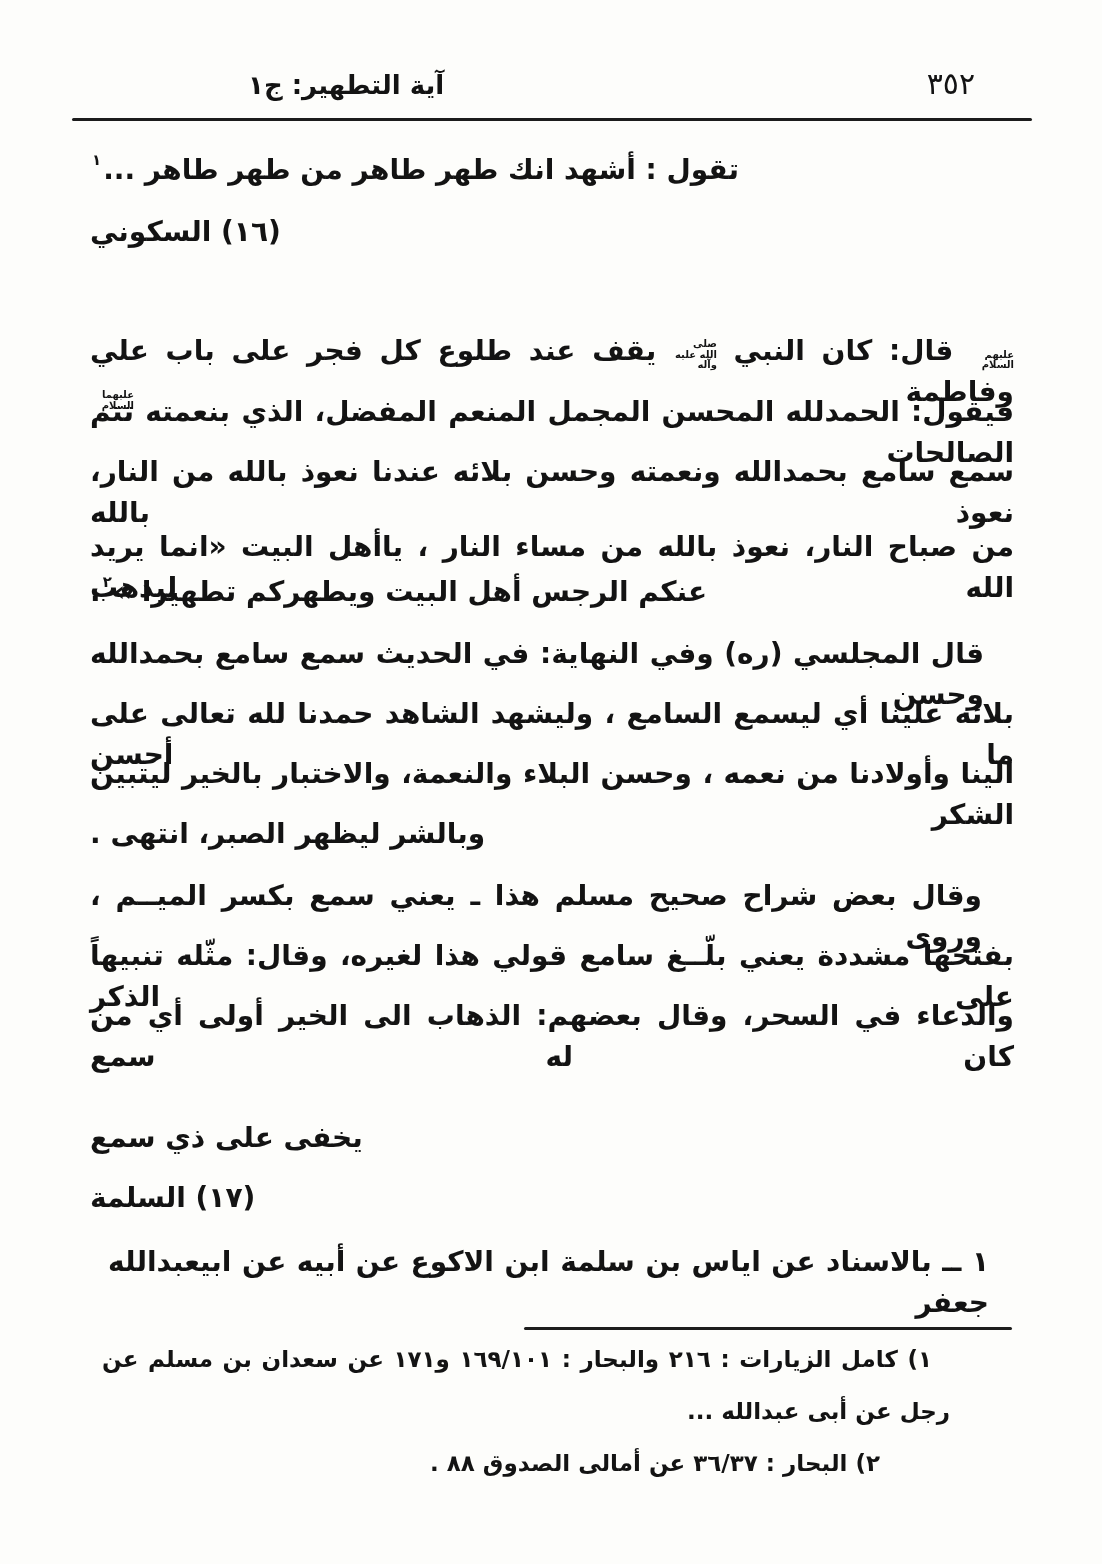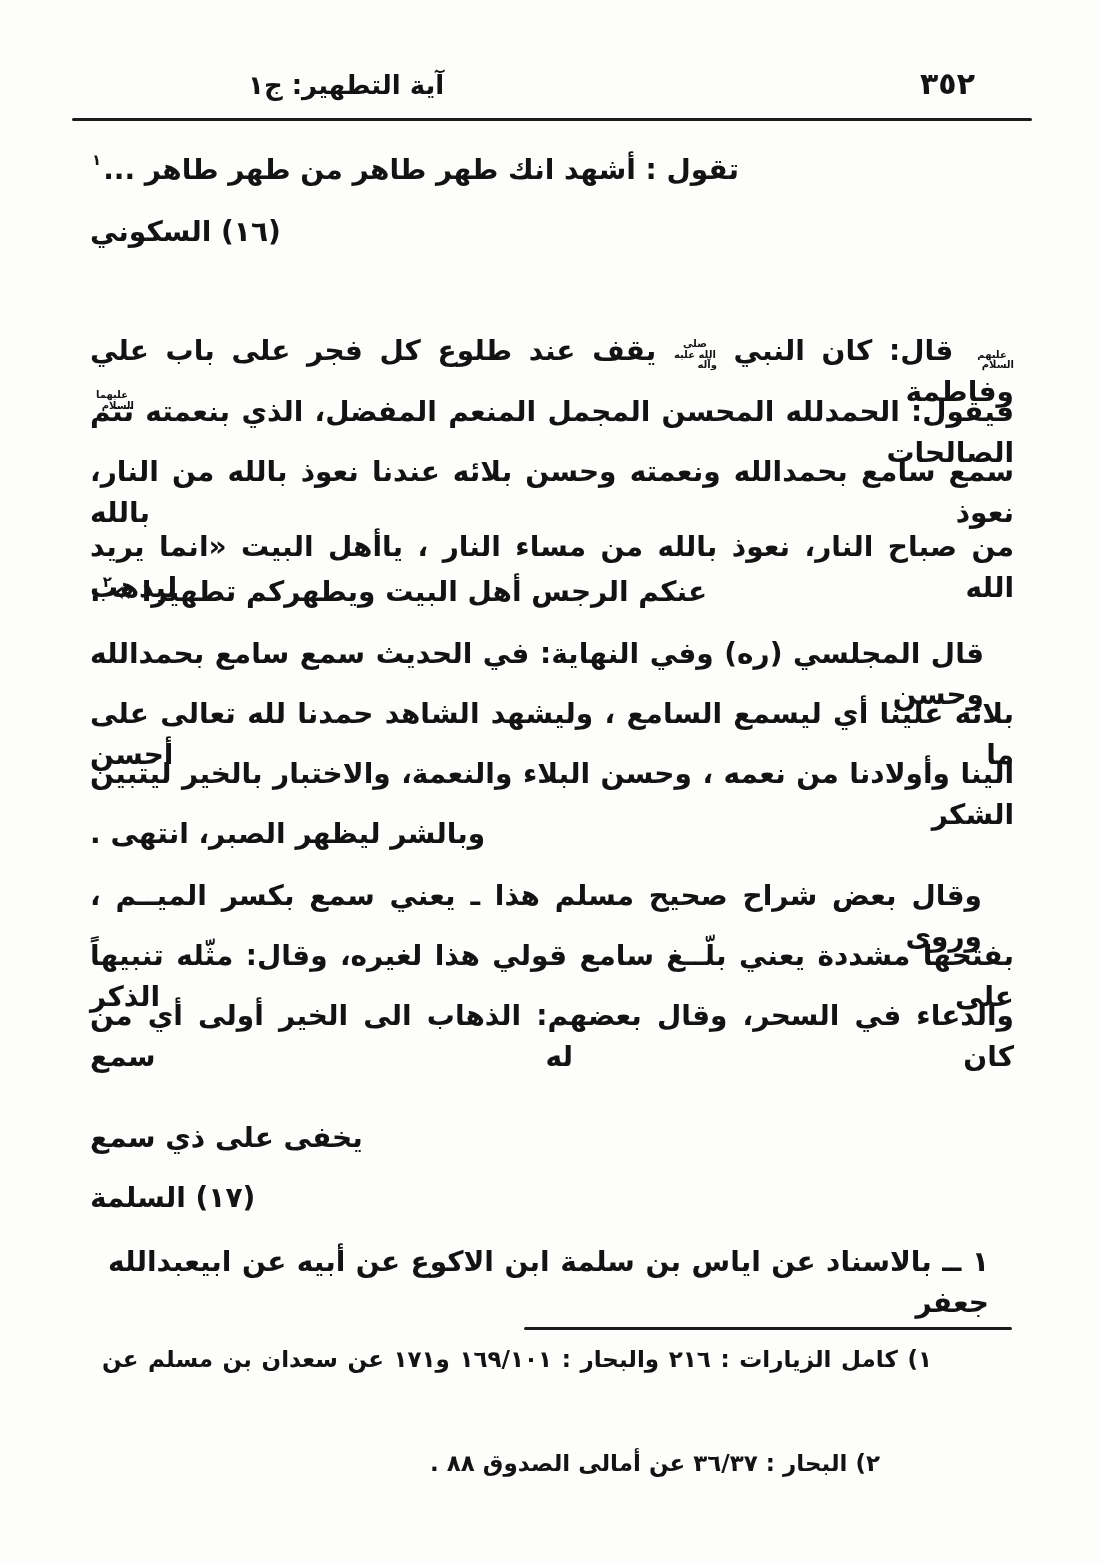--- a/index.html
+++ b/index.html
@@ -12,21 +12,21 @@
   .sheet{
     position:relative;
     width:1102px;height:1564px;
     background:#fdfdfb;
     color:#131313;
     direction:rtl;
   }
   
   .page-num{
     position:absolute;top:66px;right:127px;
-    font-size:30px;font-weight:700;letter-spacing:2px;
+    font-size:30px;font-weight:400;letter-spacing:2px;
   }
   .book-title{
     position:absolute;top:70px;left:248px;
     font-size:26px;font-weight:700;
   }
   .header-rule{
     position:absolute;top:118px;left:72px;right:70px;height:3px;
     background:#1c1c1c;
     border-radius:2px;
   }
@@ -50,21 +50,21 @@
     font-size:15px;font-weight:700;
     vertical-align:14px;
     padding:0 2px;
   }
   .hon{
     display:inline-block;
     width:44px;
     font-size:10px;
     font-weight:700;
     line-height:1.05;
-    text-align:center;
+    text-align:right;
     vertical-align:-8px;
     white-space:normal;
   }
   
   .fn-rule{
     position:absolute;top:1327px;right:90px;width:488px;height:3px;
     background:#1d1d1d;border-radius:2px;
   }
   .fn{
     position:absolute;right:90px;left:88px;
@@ -123,15 +123,16 @@
     <div class="ln" style="top:1118px;padding-right:145px">يخفى على ذي سمع</div>
 
     <div class="ln heading" style="top:1178px;padding-right:142px">(١٧) السلمة</div>
 
     <div class="ln justify" style="top:1242px;padding:0 25px 0 18px">١ ــ بالاسناد عن اياس بن سلمة ابن الاكوع عن أبيه عن ابيعبدالله جعفر</div>
   </div>
 
   <div class="fn-rule"></div>
 
   <div class="fn justify" style="top:1342px;padding-right:80px;padding-left:6px">١) كامل الزيارات : ٢١٦ والبحار : ١٦٩/١٠١ و١٧١ عن سعدان بن مسلم عن</div>
+  <div class="fn" style="top:1394px;padding-right:62px">رجل عن أبى عبدالله ...</div>
   <div class="fn" style="top:1446px;padding-right:132px">٢) البحار : ٣٦/٣٧ عن أمالى الصدوق ٨٨ .</div>
 
 </div>
 
 </body></html>

